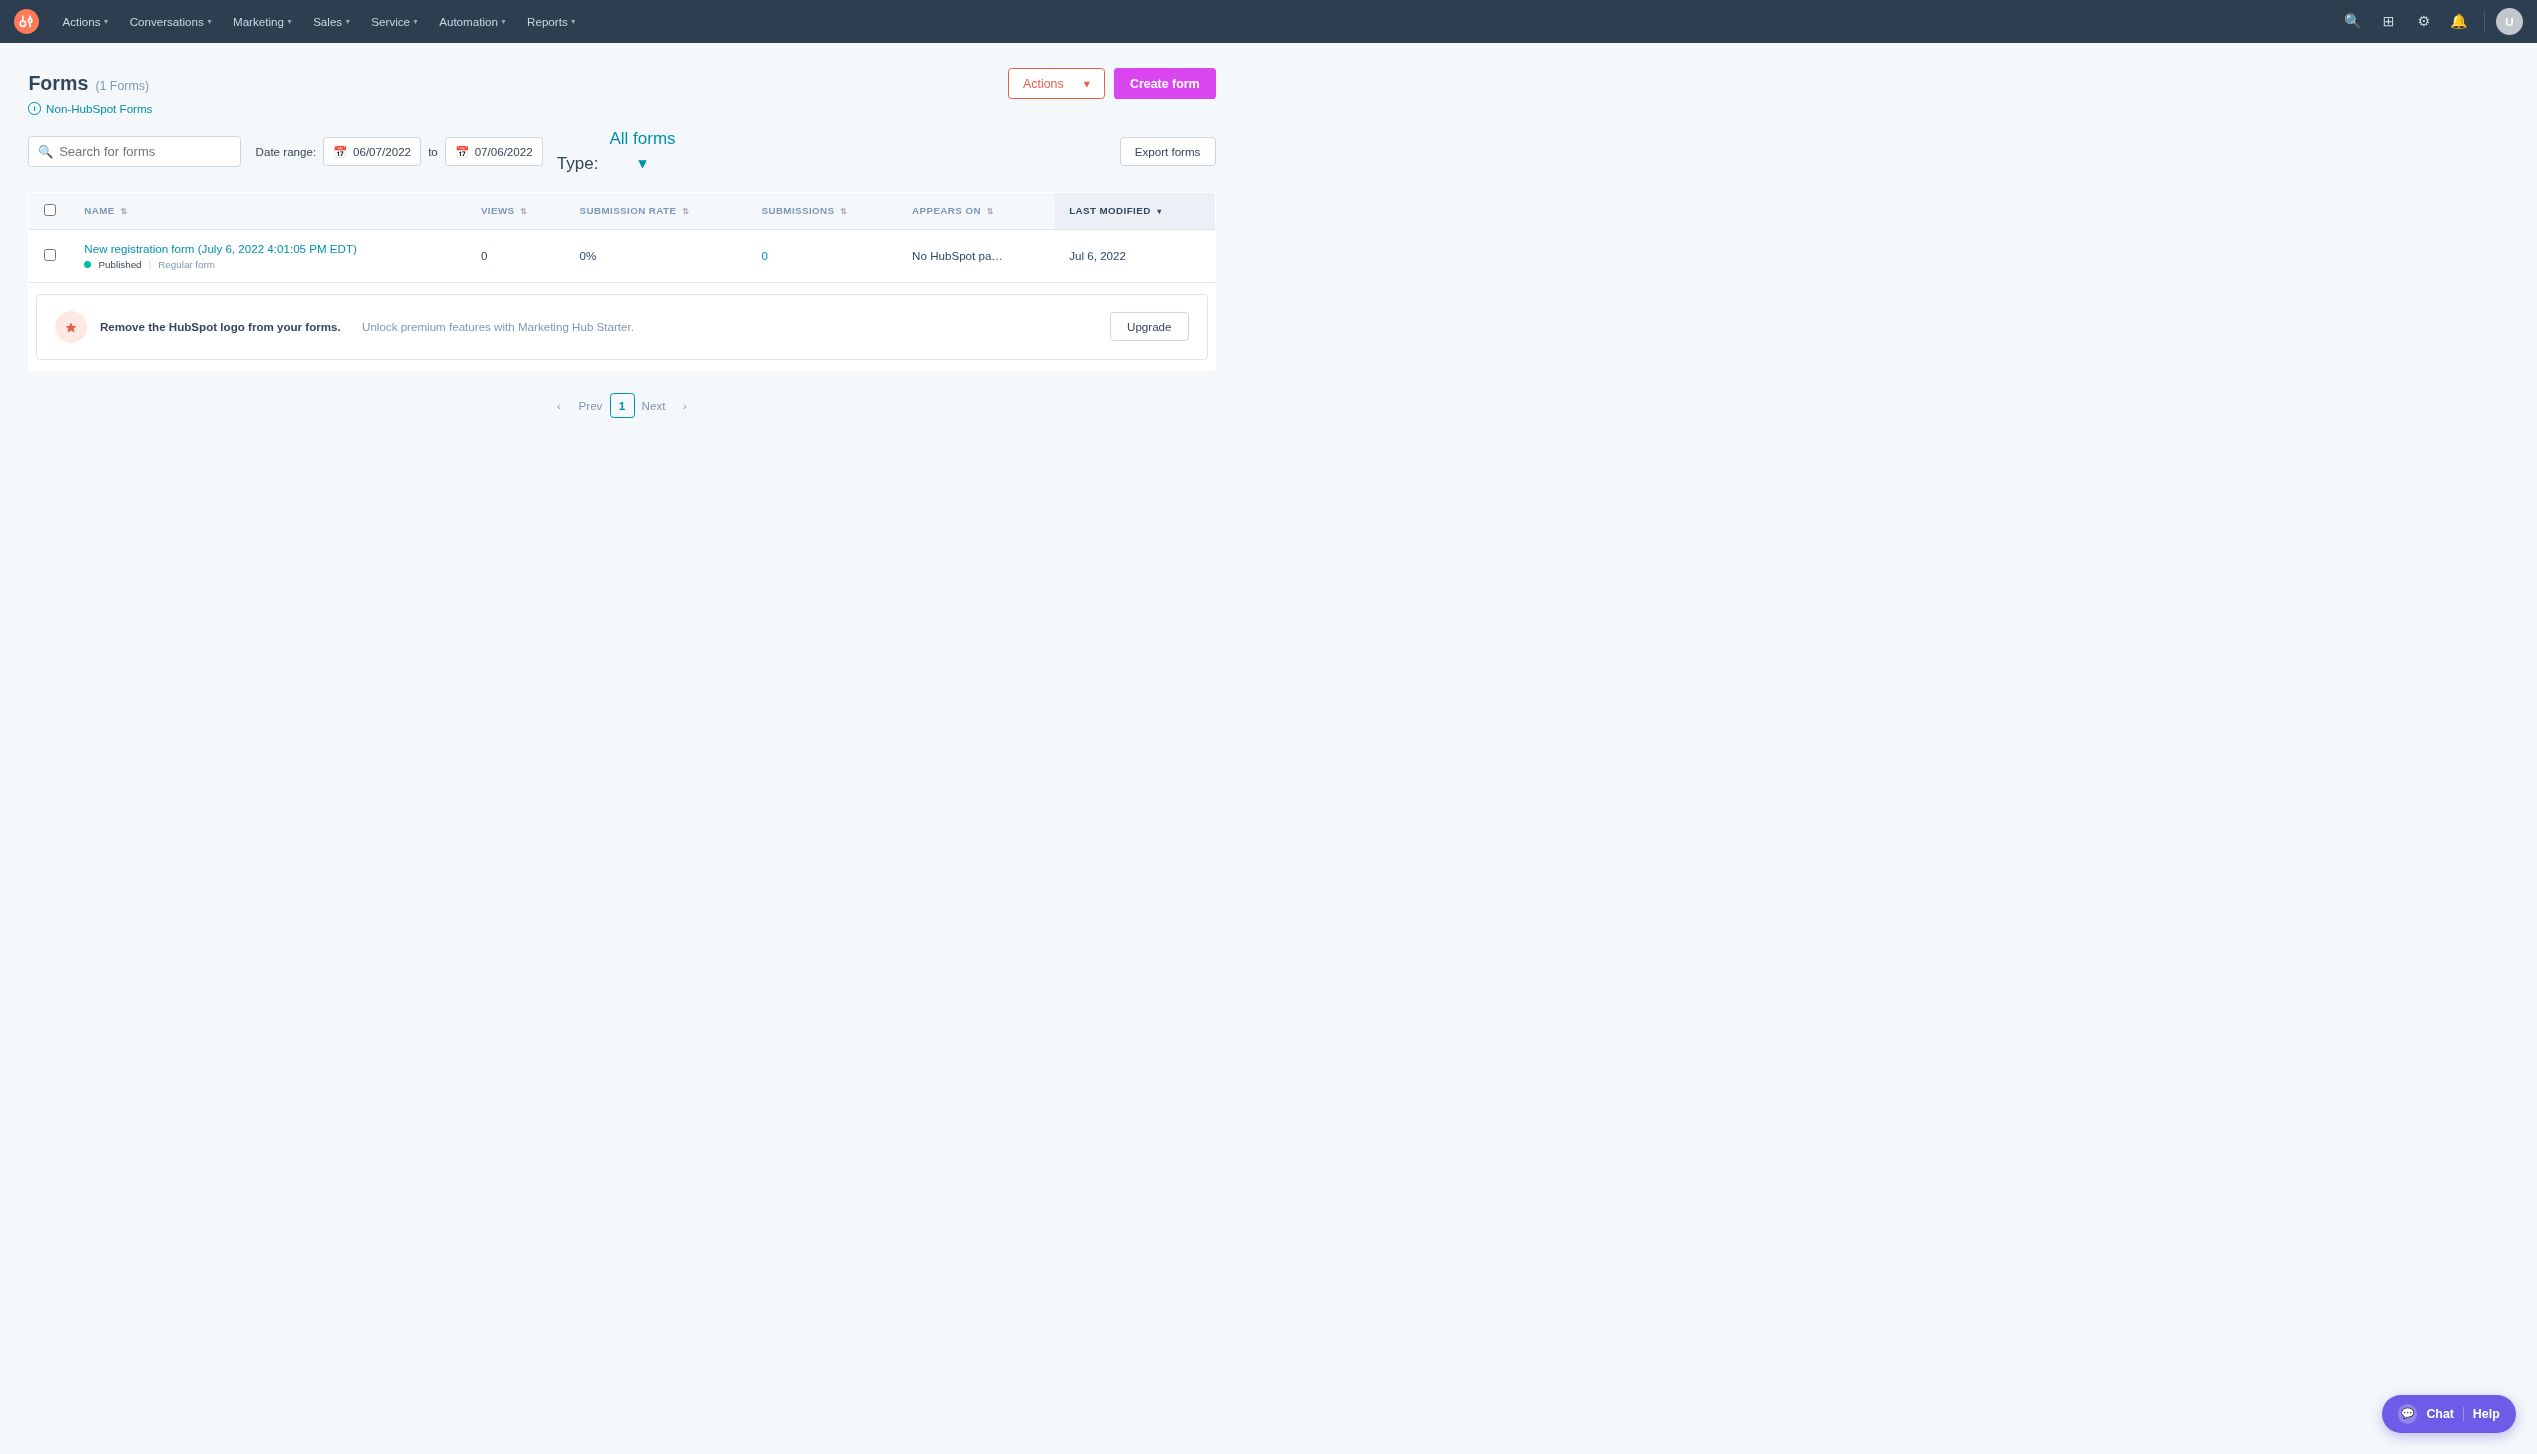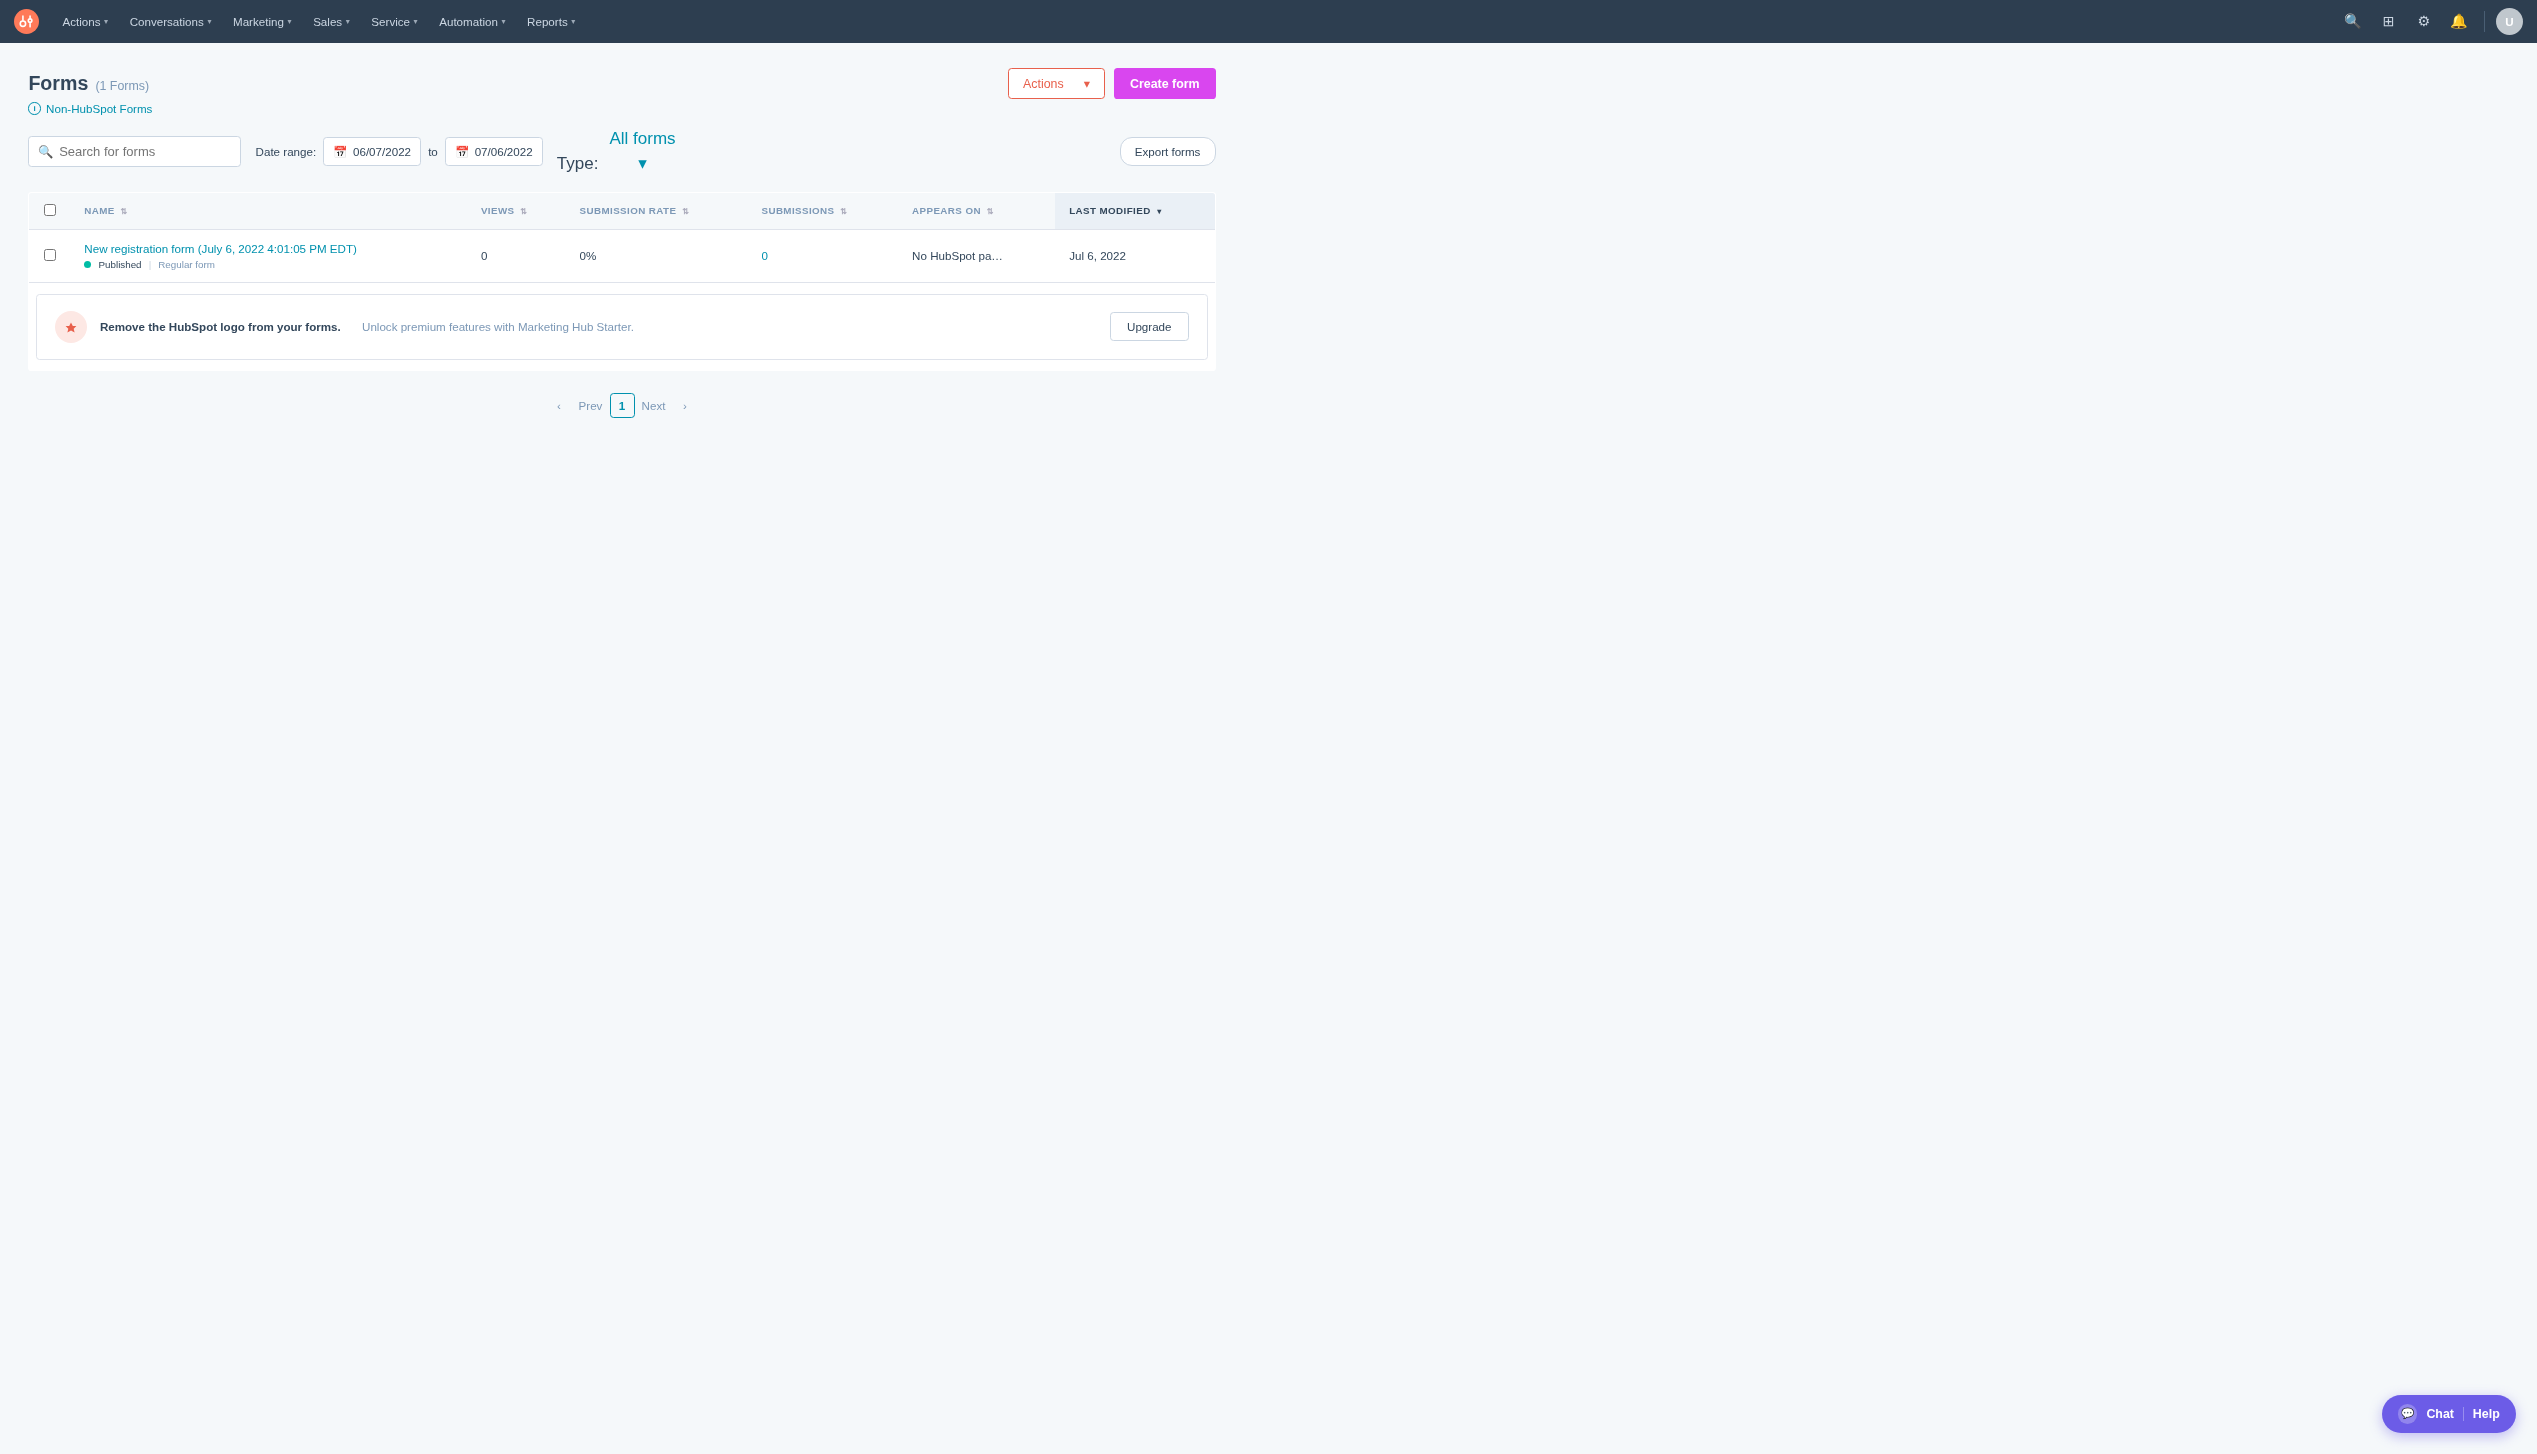--- a/index.html
+++ b/index.html
@@ -158,21 +158,21 @@
       color: #0091ae;
       display: flex; align-items: center; gap: 3.6px;
       cursor: pointer; font-weight: 500; flex-direction: column;
     }
     .filter-spacer { flex: 1; }
     .btn-export {
       border: 0.9px solid #cbd6e2;
       background: #fff;
       color: #33475b;
       padding: 7.1px 14.2px;
-      border-radius: 12px;
+      border-radius: 4px;
       cursor: pointer;
       font-size: 11.6px;
     }
 
     
     .forms-table { width: 100%; border-collapse: collapse; background: #fff; border: 0.9px solid #dfe3eb; border-radius: 3.6px; overflow: hidden; }
     .forms-table th {
       background: #f5f8fa;
       border-bottom: 0.9px solid #dfe3eb;
       padding: 10.7px 14.2px;

